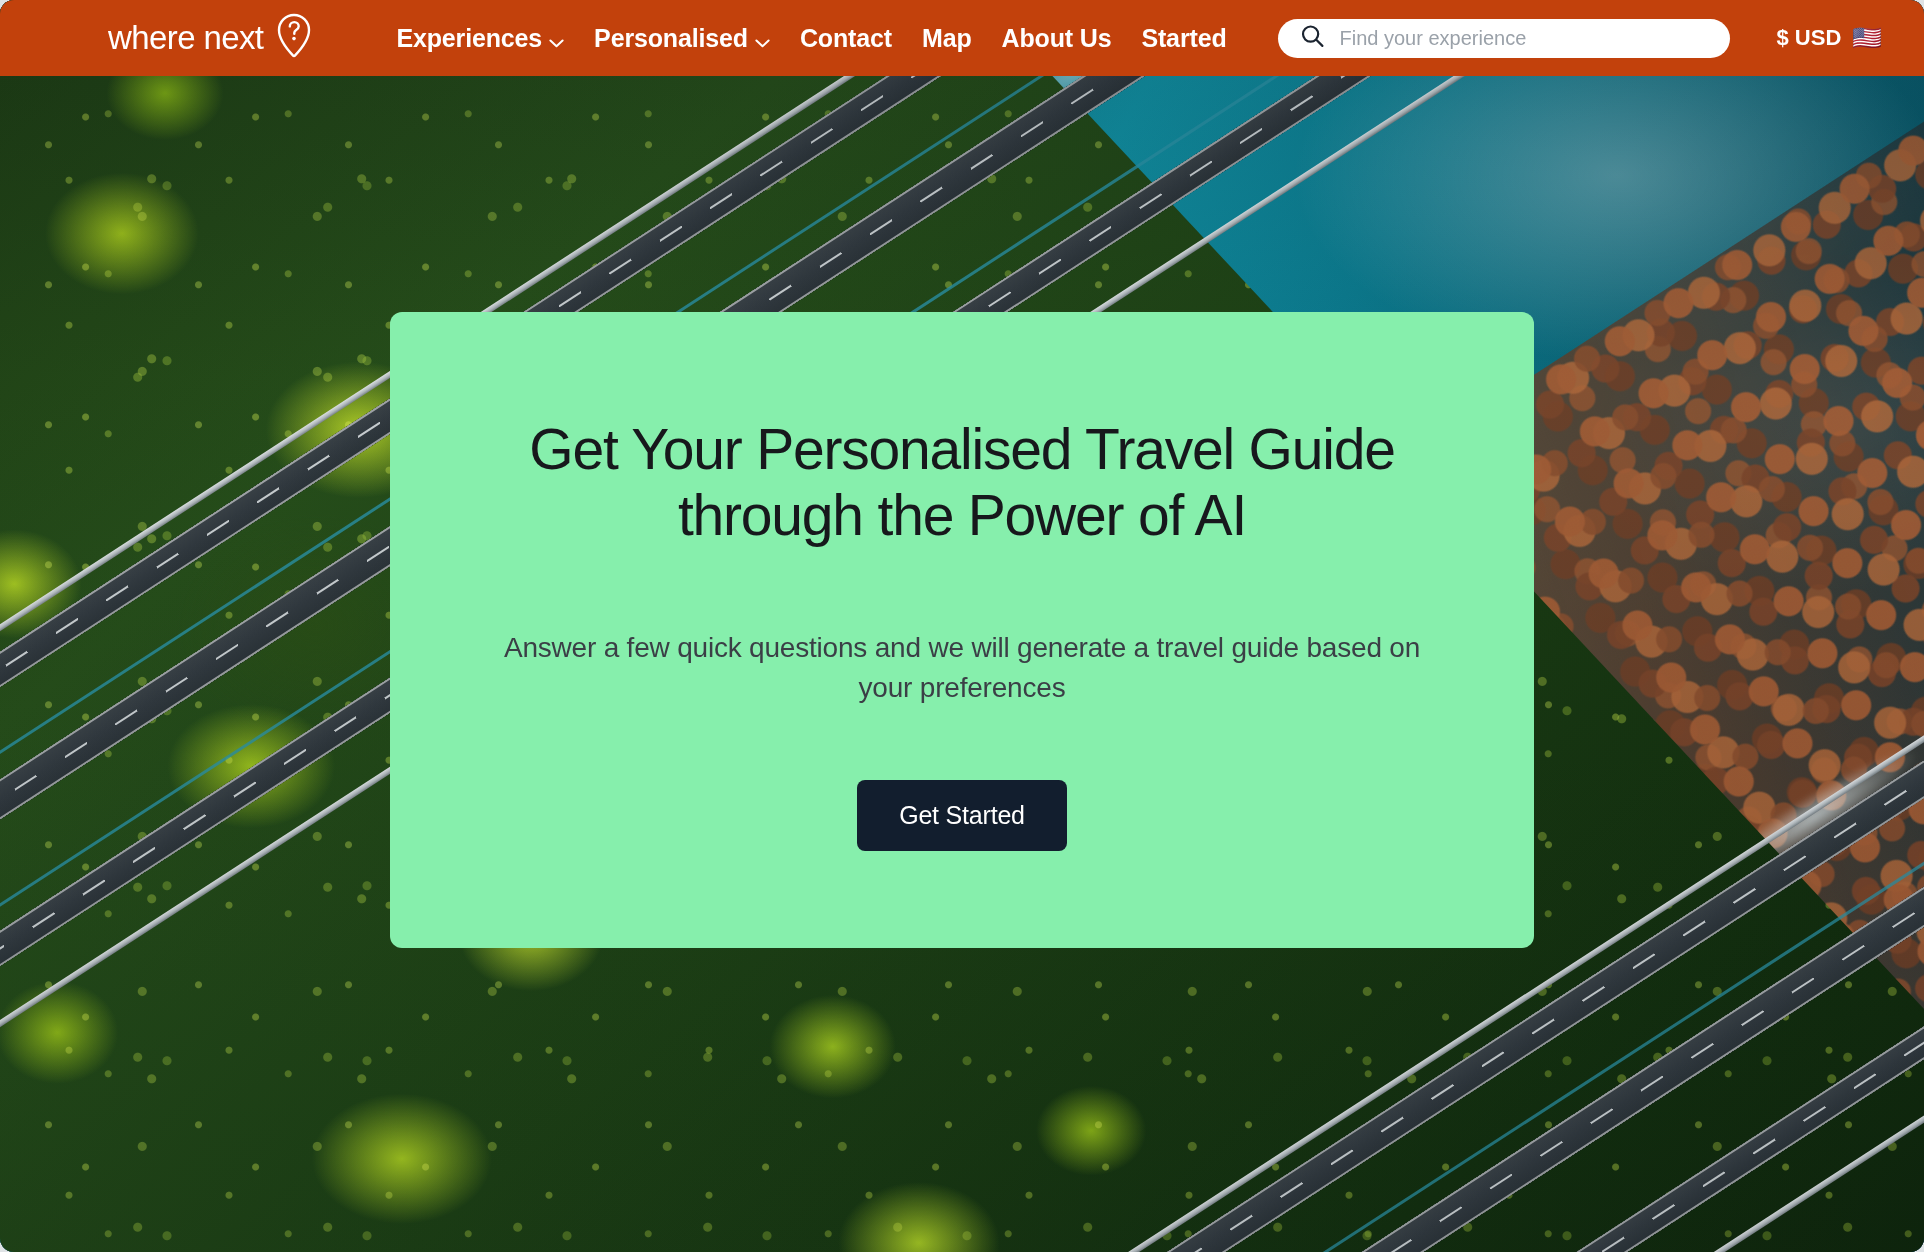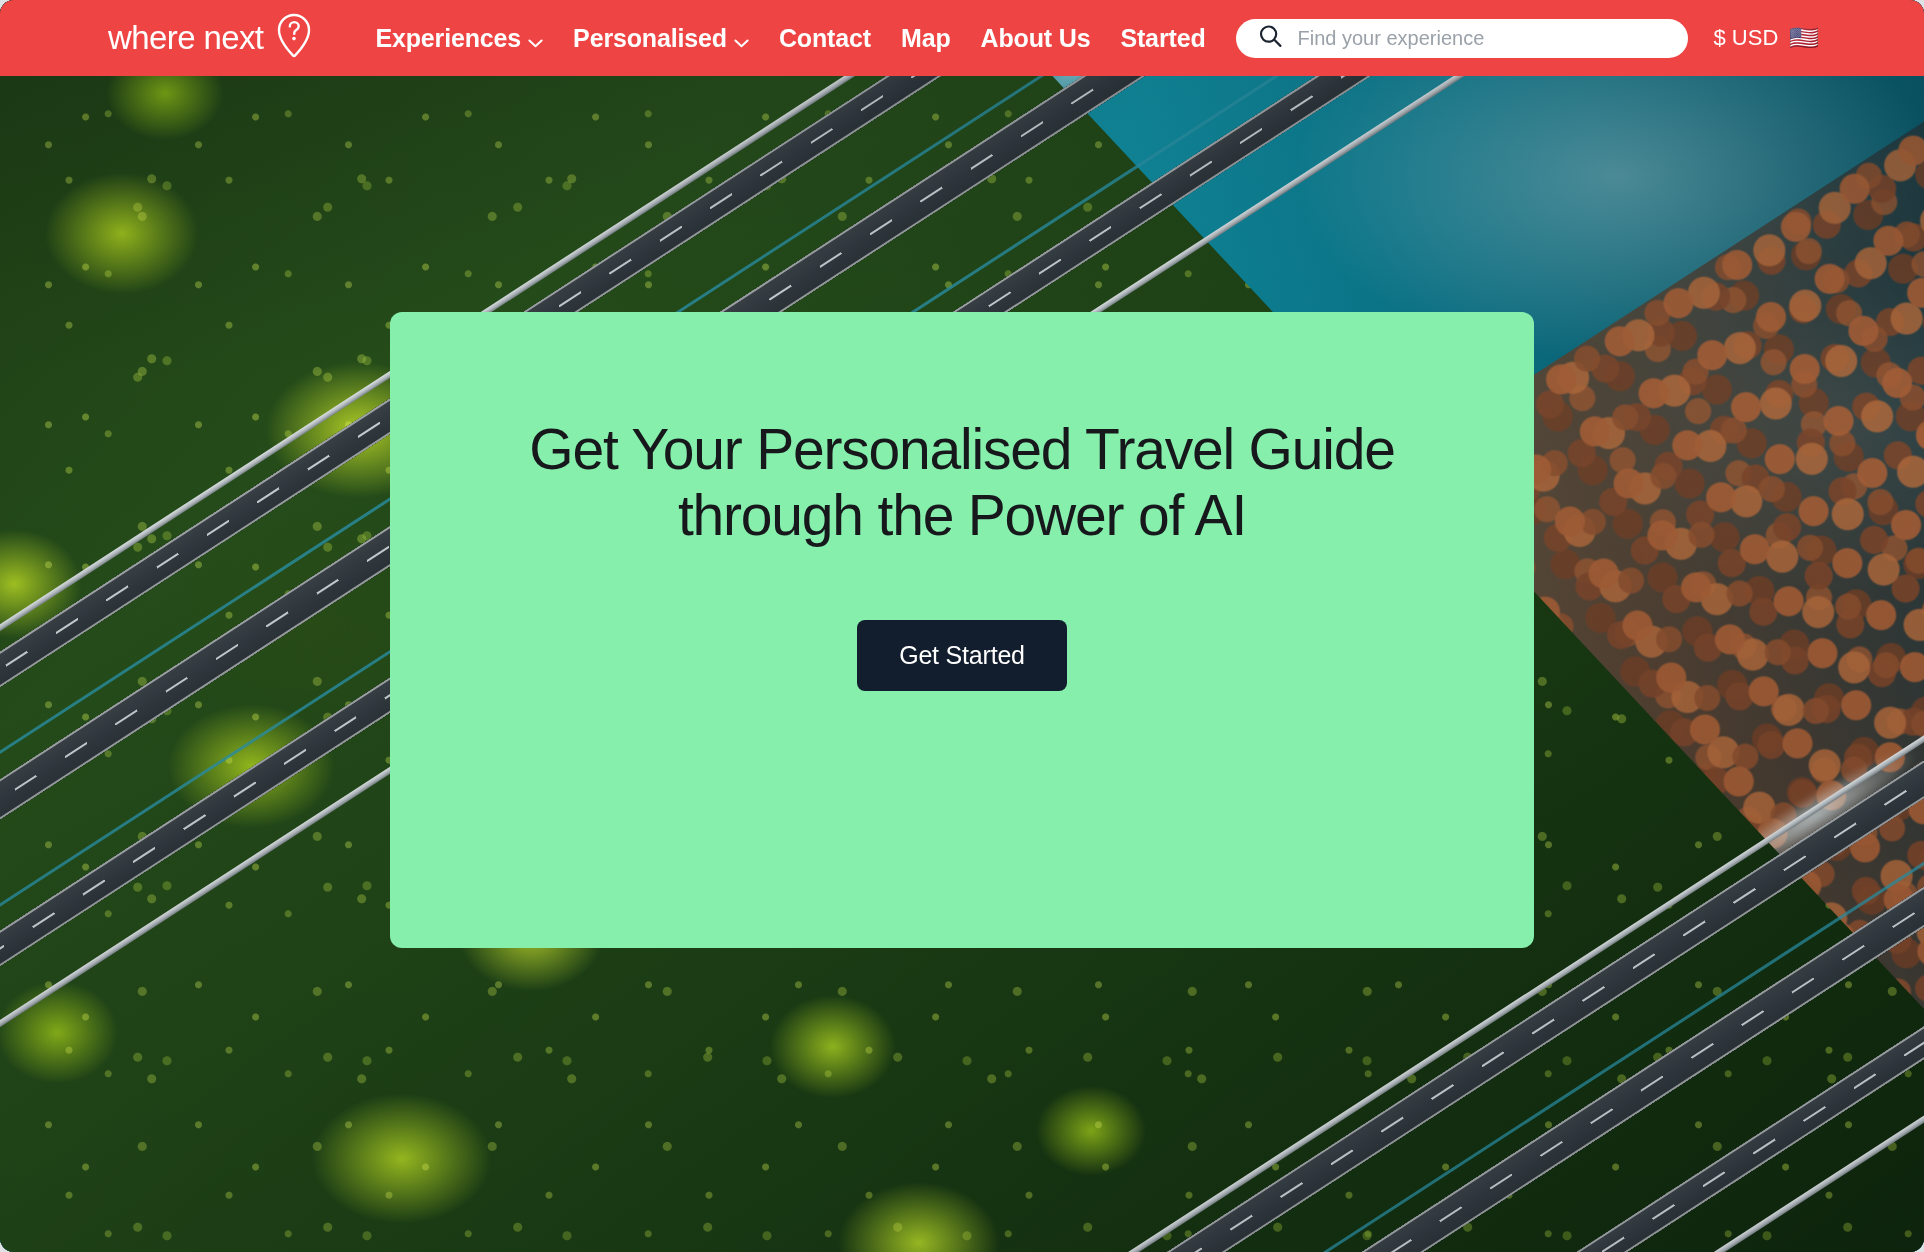--- a/index.html
+++ b/index.html
@@ -177,25 +177,26 @@
     position: absolute; inset: 0;
     background: linear-gradient(180deg, rgba(6,14,22,.18) 0%, rgba(6,14,22,.05) 30%, rgba(6,14,22,.12) 100%);
   }
 
   
   .header {
     position: absolute;
     left: 0; top: 0;
     width: 100%;
     height: 76px;
-    background: #ef4444;
+    background: #c2410c;
     display: flex;
     align-items: center;
     padding: 0 26px 0 108px;
     z-index: 20;
+    gap: 21px;
   }
 
   .brand { display: flex; align-items: center; gap: 12px; flex: 0 0 auto; }
   .brand-word {
     color: #ffffff;
     font-size: 33px;
     font-weight: 500;
     letter-spacing: -0.6px;
     white-space: nowrap;
   }
@@ -247,21 +248,21 @@
     pointer-events: none;
   }
 
   .currency {
     display: flex;
     align-items: center;
     gap: 11px;
     margin-left: 26px;
     color: #ffffff;
     font-size: 22px;
-    font-weight: 400;
+    font-weight: 700;
     cursor: pointer;
     white-space: nowrap;
     flex: 0 0 auto;
   }
   .flag { font-size: 24px; line-height: 1; }
 
   
   .card {
     position: absolute;
     left: 390px;
@@ -420,16 +421,17 @@
 
     <div class="currency">
       <span>$ USD</span>
       <span class="flag">🇺🇸</span>
     </div>
 
   </header>
 
   <section class="card">
     <h1 class="card-title">Get Your Personalised Travel Guide through the Power of AI</h1>
+    <p class="card-sub">Answer a few quick questions and we will generate a travel guide based on your preferences</p>
     <button class="cta">Get Started</button>
   </section>
 
 </div>
 
 </body></html>

